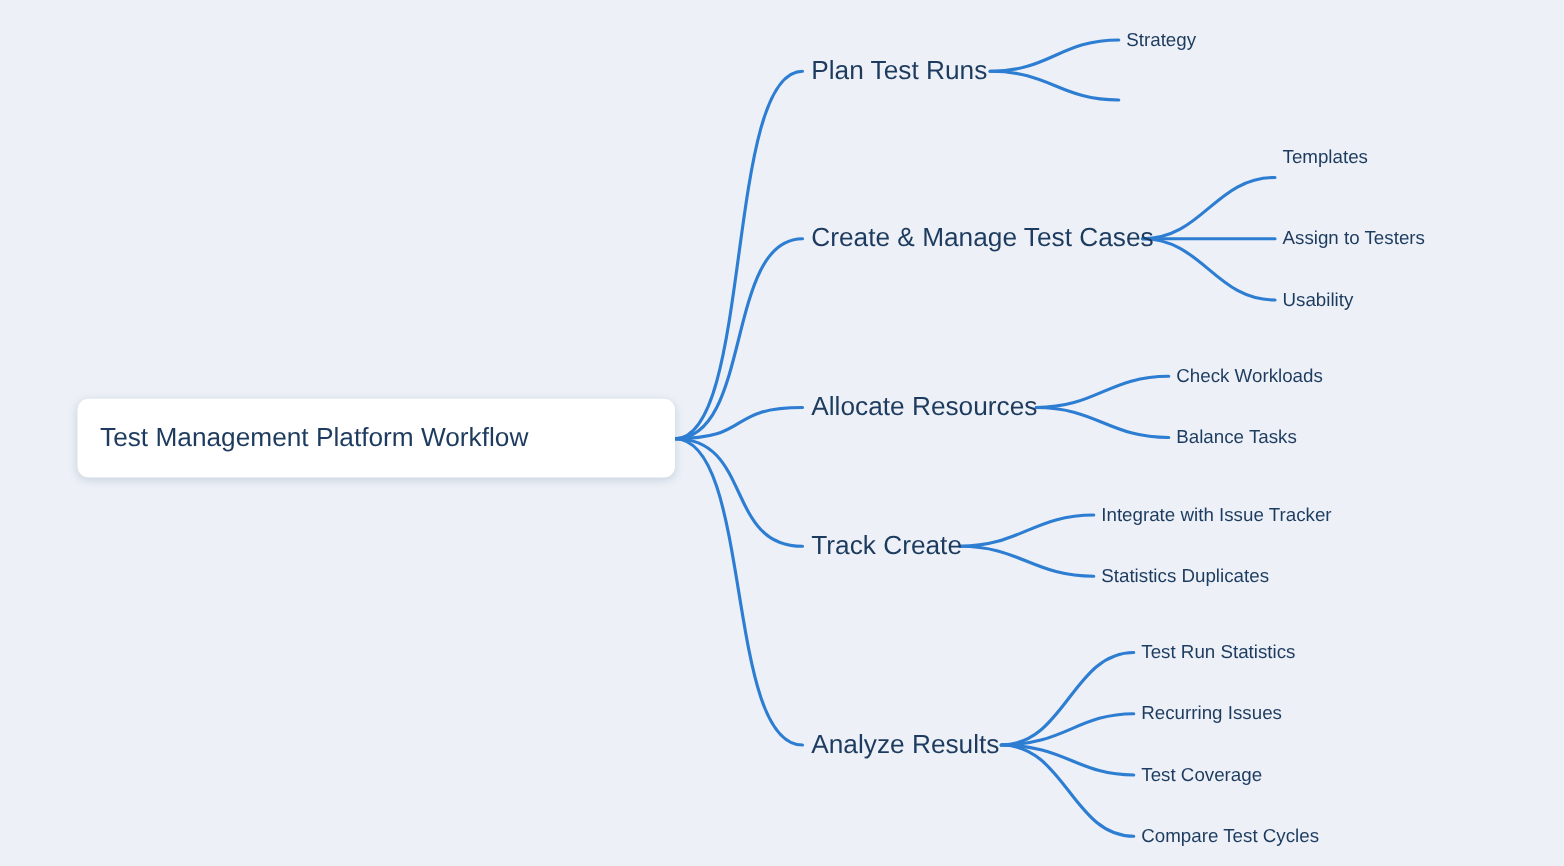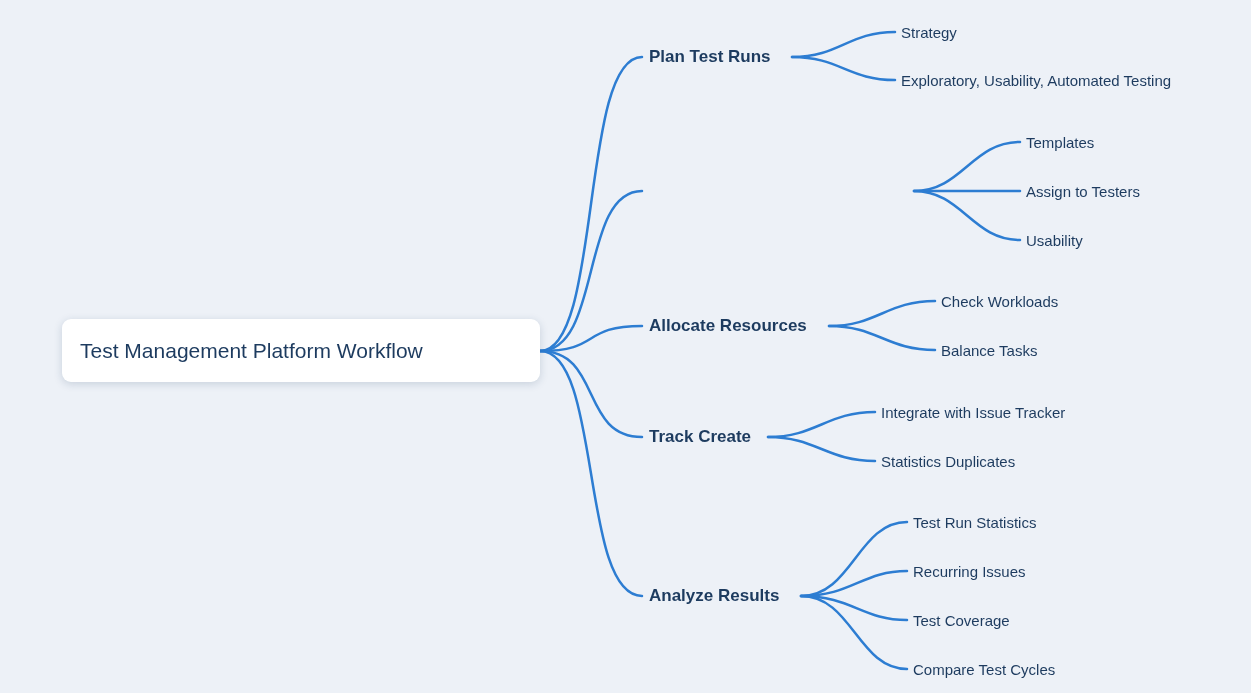--- a/index.html
+++ b/index.html
@@ -54,22 +54,22 @@
     text-align:right;
   }
   .node{
     position:absolute;
     transform:translateY(-50%);
     white-space:nowrap;
     color:var(--text);
     cursor:pointer;
   }
   .branch-label{
-    font-size:17px;
-    font-weight:700;
+    font-size:21px;
+    font-weight:400;
   }
   .child-label{
     font-size:15px;
     font-weight:500;
   }
 </style>
 </head>
 <body>
 
 <div class="canvas">
@@ -100,32 +100,32 @@
     <path class="connector" d="M801,596 C852,596 862,620 907,620"></path>
     <path class="connector" d="M801,596 C852,596 858,669 907,669"></path>
   </svg>
 
   <div class="root-node">
     <span>Test Management Platform Workflow</span>
   </div>
 
   <div class="node branch-label" style="left:649px;top:57px">Plan Test Runs</div>
 
+  <div class="node branch-label" style="left:649px;top:191px">Create &amp; Manage Test Cases</div>
 
   <div class="node branch-label" style="left:649px;top:326px">Allocate Resources</div>
 
   <div class="node branch-label" style="left:649px;top:437px">Track Create</div>
 
   <div class="node branch-label" style="left:649px;top:596px">Analyze Results</div>
 
   <div class="node child-label" style="left:901px;top:32px">Strategy</div>
 
-  <div class="node child-label" style="left:901px;top:80px">Exploratory, Usability, Automated Testing</div>
 
-  <div class="node child-label" style="left:1026px;top:142px">Templates</div>
+  <div class="node child-label" style="left:1026px;top:126px">Templates</div>
 
   <div class="node child-label" style="left:1026px;top:191px">Assign to Testers</div>
 
   <div class="node child-label" style="left:1026px;top:240px">Usability</div>
 
   <div class="node child-label" style="left:941px;top:301px">Check Workloads</div>
 
   <div class="node child-label" style="left:941px;top:350px">Balance Tasks</div>
 
   <div class="node child-label" style="left:881px;top:412px">Integrate with Issue Tracker</div>

